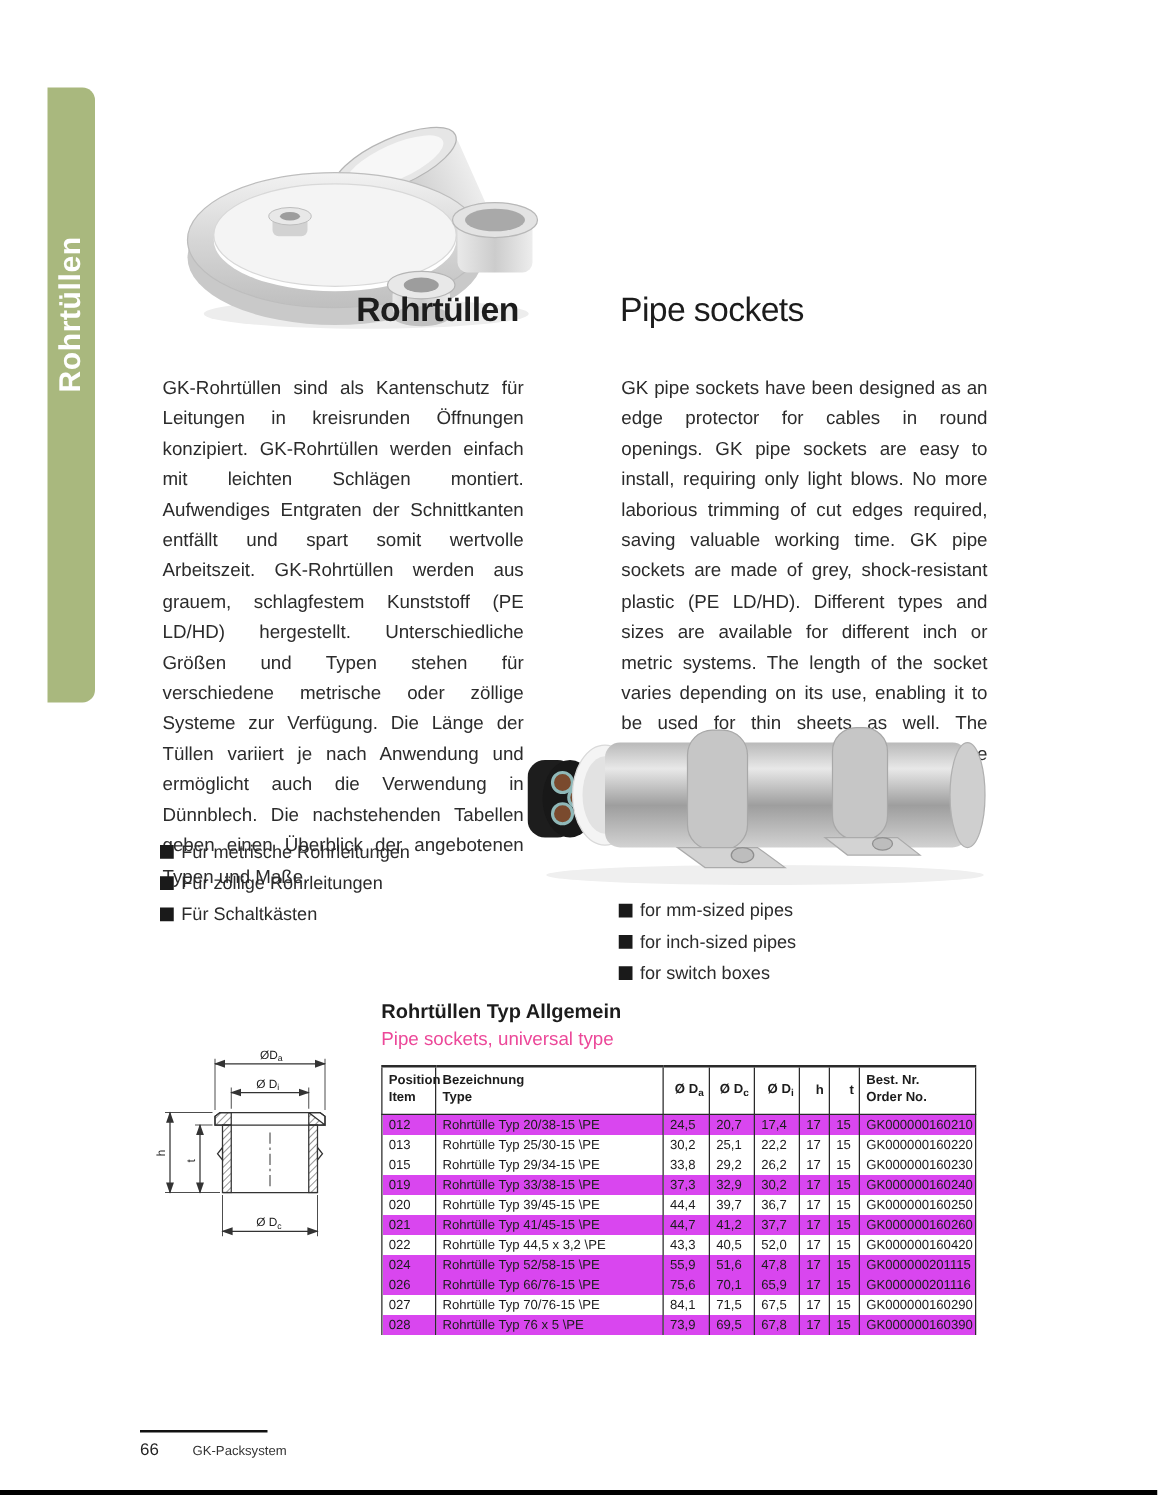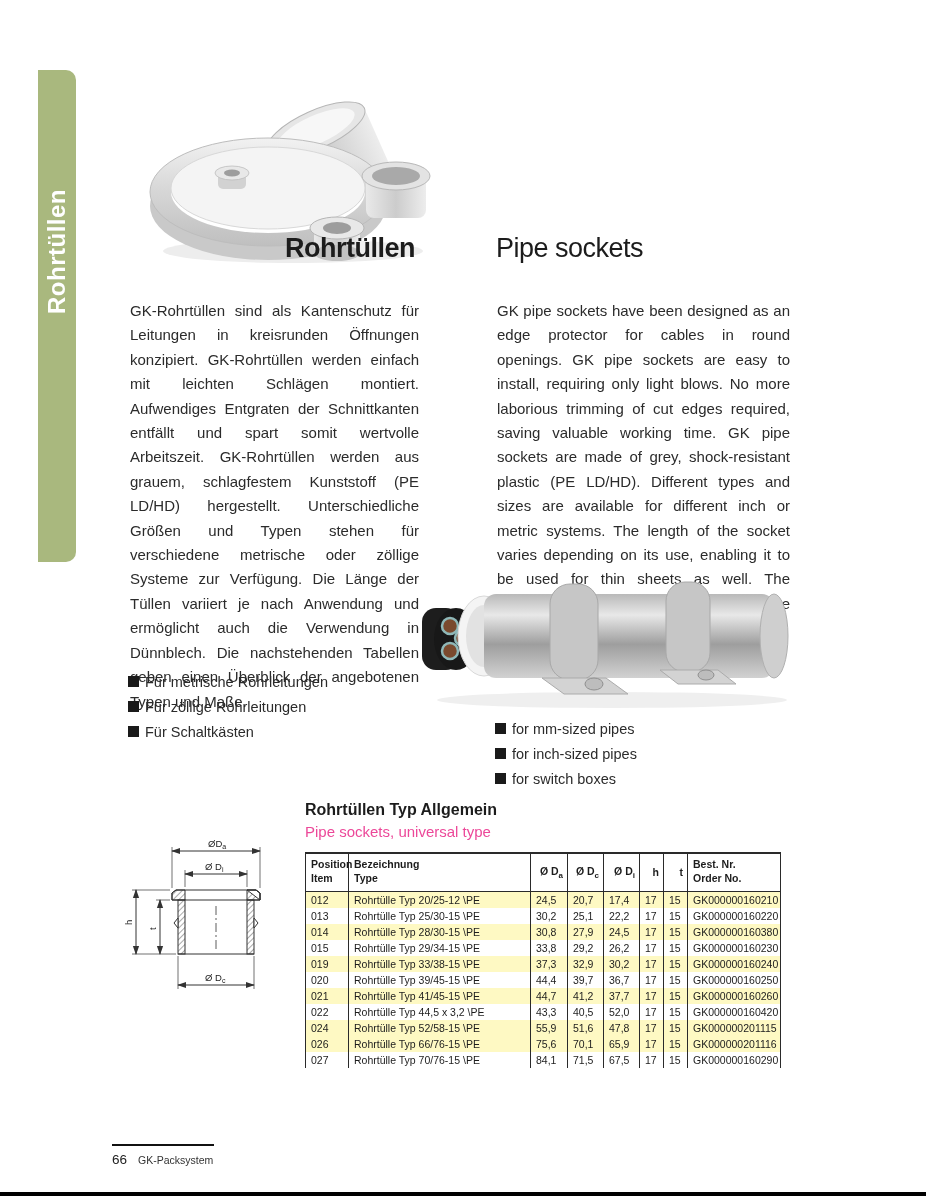--- a/index.html
+++ b/index.html
@@ -43,28 +43,28 @@
     border-top:2px solid #2a2a2a;border-bottom:1px solid #2a2a2a;
     text-align:left;vertical-align:top;padding:4px 4px 3px 5px;
     font-weight:bold;line-height:1.3;height:30px;
   }
   .spec-table thead th.center{text-align:right;vertical-align:middle;margin-left:35px;}
   .th-sub{font-weight:bold;display:block;}
   .spec-table sub{font-size:8px;}
   .spec-table tbody td{
     padding:0 5px;height:16px;line-height:16px;white-space:nowrap;overflow:hidden;
   }
-  .spec-table tbody tr.stripe{background:#fef9c3;}
+  .spec-table tbody tr.stripe{background:#d946ef;}
   
   .photo-top{position:absolute;left:118px;top:68px;width:320px;height:200px;}
   .photo-pipe{position:absolute;left:422px;top:580px;width:375px;height:132px;}
   .drawing{position:absolute;left:120px;top:822px;width:170px;height:180px;}
   
   .footer-rule{position:absolute;left:112px;top:1144px;width:102px;height:2px;background:#111;}
-  .footer{position:absolute;left:112px;top:1152px;display:flex;align-items:baseline;gap:11px;}
+  .footer{position:absolute;left:112px;top:1152px;display:flex;align-items:baseline;gap:27px;}
   .footer .pn{font-size:13.5px;color:#222;}
   .footer .brand{font-size:10.5px;color:#333;}
   .bottom-bar{position:absolute;left:0;top:1192px;width:926px;height:4px;background:#000;}
   svg text{font-family:"Liberation Sans", sans-serif;}
 </style>
 </head>
 <body>
 
 <div class="side-tab">
   <span class="vtext">Rohrtüllen</span>
@@ -269,48 +269,38 @@
       <th class="center"><span>Ø D</span><sub>c</sub></th>
       <th class="center"><span>Ø D</span><sub>i</sub></th>
       <th class="center">h</th>
       <th class="center">t</th>
       <th><span>Best. Nr.</span><span class="th-sub">Order No.</span></th>
     </tr>
   </thead>
   <tbody>
       <tr class="stripe">
         <td>012</td>
-        <td>Rohrtülle Typ 20/25-12  \PE</td>
+        <td>Rohrtülle Typ 20/38-15  \PE</td>
         <td>24,5</td>
         <td>20,7</td>
         <td>17,4</td>
         <td>17</td>
         <td>15</td>
         <td>GK000000160210</td>
       </tr>
       <tr>
         <td>013</td>
         <td>Rohrtülle Typ 25/30-15  \PE</td>
         <td>30,2</td>
         <td>25,1</td>
         <td>22,2</td>
         <td>17</td>
         <td>15</td>
         <td>GK000000160220</td>
       </tr>
-      <tr class="stripe">
-        <td>014</td>
-        <td>Rohrtülle Typ 28/30-15  \PE</td>
-        <td>30,8</td>
-        <td>27,9</td>
-        <td>24,5</td>
-        <td>17</td>
-        <td>15</td>
-        <td>GK000000160380</td>
-      </tr>
       <tr>
         <td>015</td>
         <td>Rohrtülle Typ 29/34-15  \PE</td>
         <td>33,8</td>
         <td>29,2</td>
         <td>26,2</td>
         <td>17</td>
         <td>15</td>
         <td>GK000000160230</td>
       </tr>
@@ -376,20 +366,30 @@
       </tr>
       <tr>
         <td>027</td>
         <td>Rohrtülle Typ 70/76-15  \PE</td>
         <td>84,1</td>
         <td>71,5</td>
         <td>67,5</td>
         <td>17</td>
         <td>15</td>
         <td>GK000000160290</td>
+      </tr>
+      <tr class="stripe">
+        <td>028</td>
+        <td>Rohrtülle Typ 76 x 5  \PE</td>
+        <td>73,9</td>
+        <td>69,5</td>
+        <td>67,8</td>
+        <td>17</td>
+        <td>15</td>
+        <td>GK000000160390</td>
       </tr>
     </tbody>
 </table>
 
 <div class="footer-rule"></div>
 <div class="footer">
   <span class="pn">66</span>
   <span class="brand">GK-Packsystem</span>
 </div>
 <div class="bottom-bar"></div>

